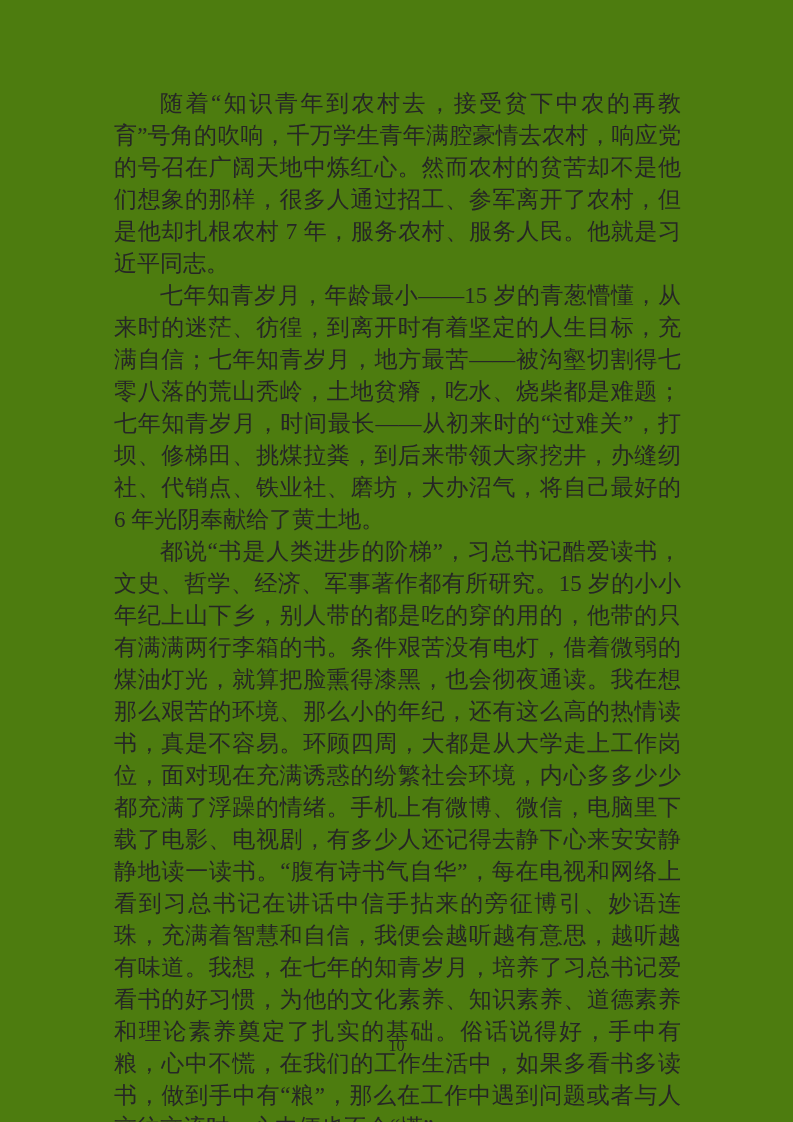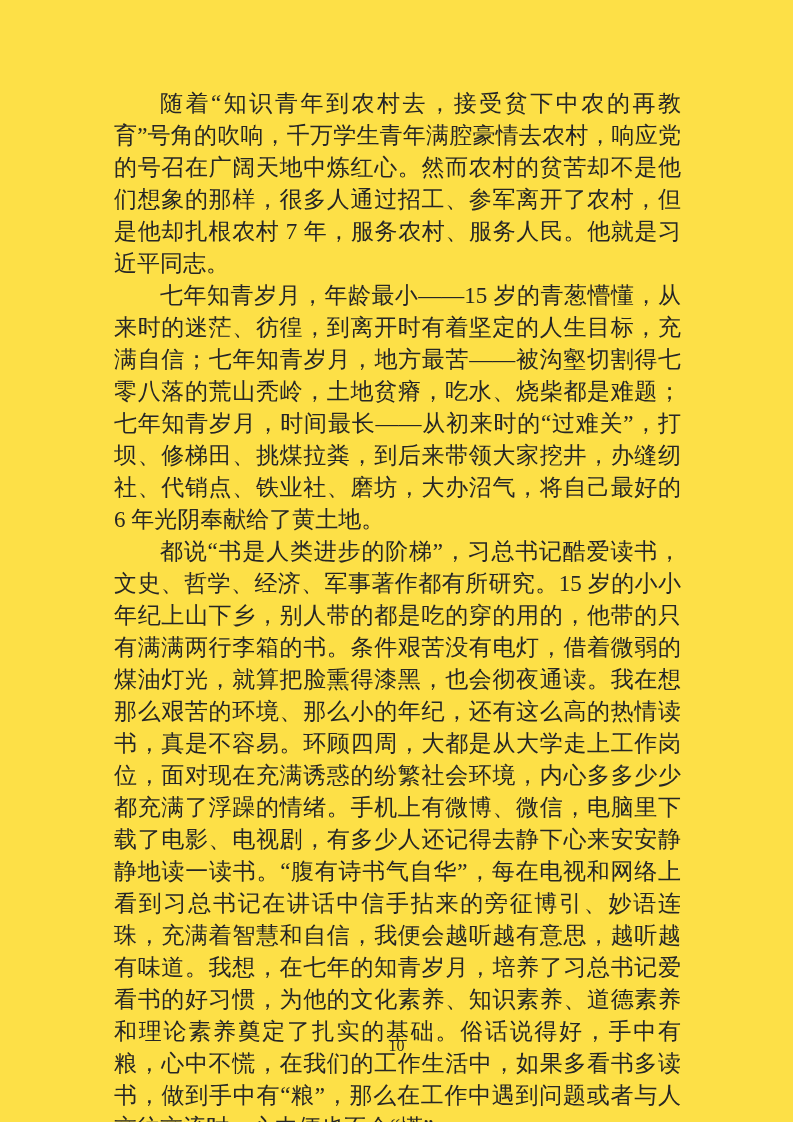--- a/index.html
+++ b/index.html
@@ -4,21 +4,21 @@
 <style>
   html, body {
     margin: 0;
     padding: 0;
     background: #ffffff;
   }
   .page {
     position: relative;
     width: 793px;
     height: 1122px;
-    background: #fde047;
+    background: #4d7c0f;
     overflow: hidden;
     font-family: "Liberation Serif", "DejaVu Serif", serif;
     color: #262626;
   }
   .content {
     position: absolute;
     left: 114px;
     top: 88px;
     width: 567px;
     font-size: 23px;

